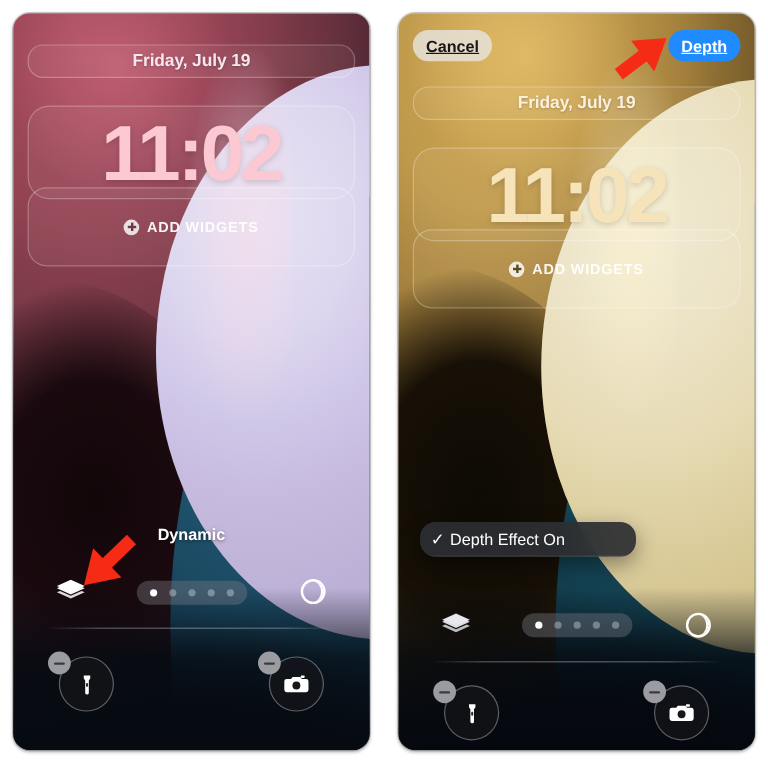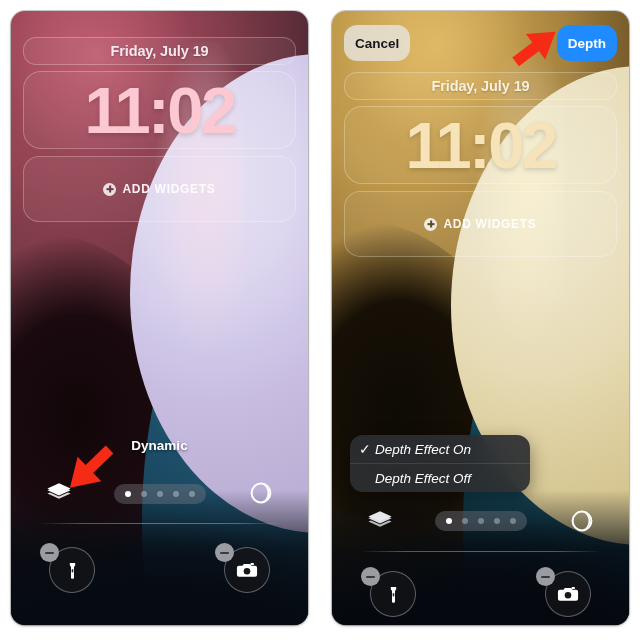--- a/index.html
+++ b/index.html
@@ -148,21 +148,21 @@
   .date-pill { height: 28px; }
   .date-text {
     font-size: 14.5px;
     font-weight: 700;
     letter-spacing: -0.1px;
     color: #f6e6ee;
     text-shadow: 0 1px 2px rgba(0,0,0,0.22);
   }
   #phone-right .date-text { color: #fbf0dc; }
 
-  .clock-pill { height: 78px; border-radius: 18px; }
+  .clock-pill { height: 78px; border-radius: 18px; margin-top: 17px; }
   .clock-text {
     font-size: 65px;
     line-height: 1;
     font-weight: 700;
     letter-spacing: -2.5px;
     color: #fcc8d1;
     text-shadow: 0 2px 5px rgba(0,0,0,0.16);
   }
   #phone-right .clock-text { color: #f6e3b9; }
 
@@ -258,27 +258,28 @@
     display:flex; align-items:center; justify-content:center;
     z-index: 3;
   }
   .minus-badge::before {
     content:""; width:9px; height:2px; background:#3a3a40; border-radius:1px;
   }
 
   
   .topbtn {
     position: absolute;
-    height: 36px;
+    height: 26px;
     border-radius: 13px;
     display: flex; align-items: center; justify-content: center;
     padding: 0 11px;
     font-size: 13.5px;
     font-weight: 600;
     box-sizing: border-box;
+    text-decoration: underline;
   }
   #cancel-button {
     left: 12px; top: 14px;
     background: rgba(230,228,222,0.82);
     color: #17171a;
   }
   #done-button {
     right: 12px; top: 14px;
     background: #1f8bff;
     color: #ffffff;
@@ -304,21 +305,21 @@
     color: #ffffff;
     box-sizing: border-box;
   }
   .ctx-sep { height:1px; background: rgba(255,255,255,0.11); }
   .ctx-check {
     width: 16px;
     font-size: 14px;
     color: #ffffff;
     flex: none;
   }
-  .ctx-label { white-space: nowrap; font-style: italic; }
+  .ctx-label { white-space: nowrap; }
 
   
   .arrow { position:absolute; z-index: 9; }
   .arrow svg { display:block; overflow: visible; }
 </style>
 </head>
 <body>
 
 <div id="stage">
 
@@ -448,24 +449,20 @@
           <span class="addw-text">ADD WIDGETS</span>
         </div>
       </div>
 
       <div class="ctx-menu" style="left:18px; top:424px; width:180px;">
         <div class="ctx-item">
           <span class="ctx-check">✓</span>
           <span class="ctx-label">Depth Effect On</span>
         </div>
         <div class="ctx-sep"></div>
-        <div class="ctx-item">
-          <span class="ctx-check"></span>
-          <span class="ctx-label">Depth Effect Off</span>
-        </div>
       </div>
 
       <div class="dots" style="top:500px;">
         <span class="dot on"></span>
         <span class="dot"></span>
         <span class="dot"></span>
         <span class="dot"></span>
         <span class="dot"></span>
       </div>
 

